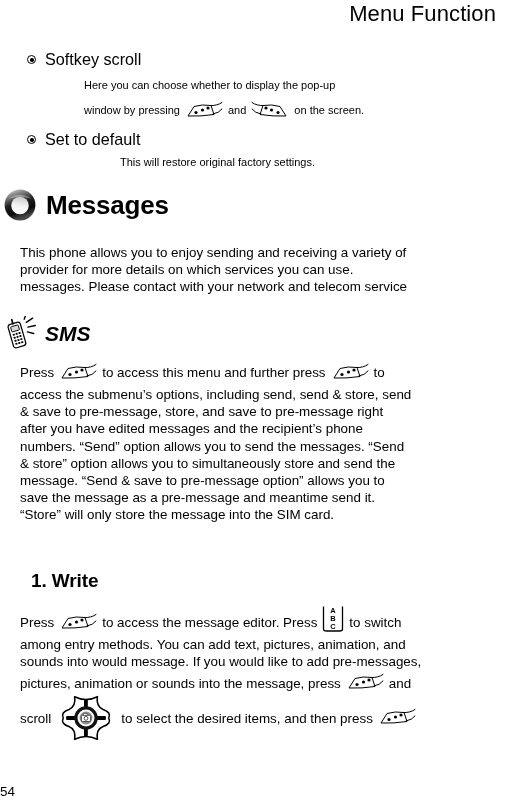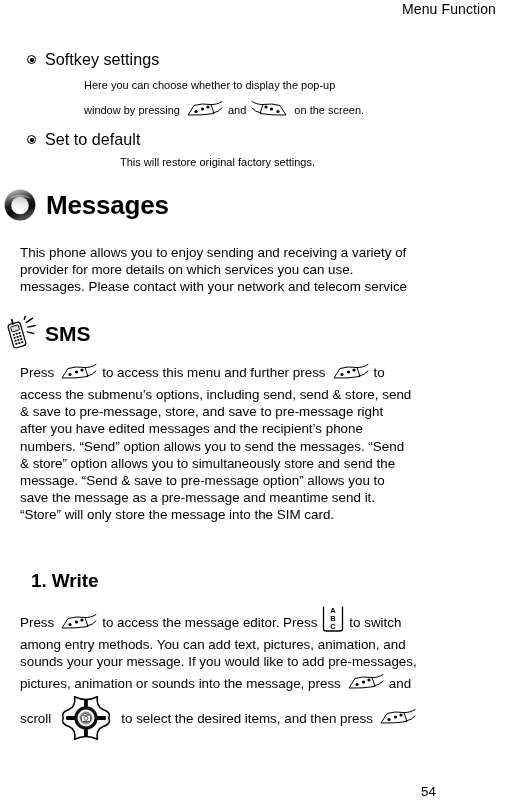--- a/index.html
+++ b/index.html
@@ -23,21 +23,21 @@
     width: 505px;
     height: 803px;
     box-sizing: border-box;
   }
 
   
   .running-header {
     position: absolute;
     top: 1px;
     right: 9px;
-    font-size: 14px;
+    font-size: 22px;
     letter-spacing: 0.1px;
     color: #000;
     white-space: nowrap;
   }
 
   
   .bullet-row {
     position: absolute;
     display: flex;
     align-items: flex-start;
@@ -91,20 +91,21 @@
     white-space: nowrap;
   }
   .h-messages {
     font-size: 26px;
     letter-spacing: -0.2px;
     justify-content: flex-end;
   }
   .h-sms {
     font-size: 21px;
     letter-spacing: 0px;
+    font-style: italic;
   }
   .h-write {
     position: absolute;
     font-size: 19px;
     font-weight: bold;
     letter-spacing: -0.1px;
     white-space: nowrap;
   }
 
   .para {
@@ -126,21 +127,21 @@
   .para-line.taller {
     height: 44px;
   }
 
   
   .page-number {
     position: absolute;
     bottom: 4px;
     left: 0;
     width: 436px;
-    text-align: right;
+    text-align: left;
     font-size: 13.4px;
     color: #000;
   }
 
   
   .icon {
     display: inline-block;
     vertical-align: middle;
     flex: 0 0 auto;
   }
@@ -254,26 +255,26 @@
     </symbol>
   </defs>
 </svg>
 
 <div class="page">
 
   <div class="running-header">Menu Function</div>
 
   <div class="bullet-row" style="left:26px; top:50px;">
     <span class="bullet-mark"></span>
-    <span class="bullet-label">Softkey settings</span>
+    <span class="bullet-label">Softkey scroll</span>
   </div>
 
   <div class="indent-text" style="left:84px; top:75px;">Here you can choose whether to display the pop-up</div>
 
-  <div class="indent-text" style="left:84px; top:100px; display:flex; ">
+  <div class="indent-text" style="left:84px; top:100px; display:flex; align-items:center;">
     <span>window by pressing</span>
     <span class="icon ico-softkey-left">
       <svg viewBox="0 0 80 40" width="40" height="20">
           <use href="#sym-softkey-left"></use>
         </svg>
     </span>
     <span>and</span>
     <span class="icon ico-softkey-right">
       <svg viewBox="0 0 80 40" width="40" height="20">
           <use href="#sym-softkey-right"></use>
@@ -355,21 +356,21 @@
       <span>to access the message editor. Press</span>
       <span class="icon ico-abc">
         <svg viewBox="0 0 52 64" width="26" height="32">
             <use href="#sym-abc"></use>
           </svg>
       </span>
       <span>to switch</span>
     </div>
 
     <div class="para-line">among entry methods. You can add text, pictures, animation, and</div>
-    <div class="para-line">sounds your your message. If you would like to add pre-messages,</div>
+    <div class="para-line">sounds into would message. If you would like to add pre-messages,</div>
 
     <div class="para-line tall">
       <span>pictures, animation or sounds into the message, press</span>
       <span class="icon ico-softkey-left">
         <svg viewBox="0 0 80 40" width="40" height="20">
             <use href="#sym-softkey-left"></use>
           </svg>
       </span>
       <span>and</span>
     </div>

